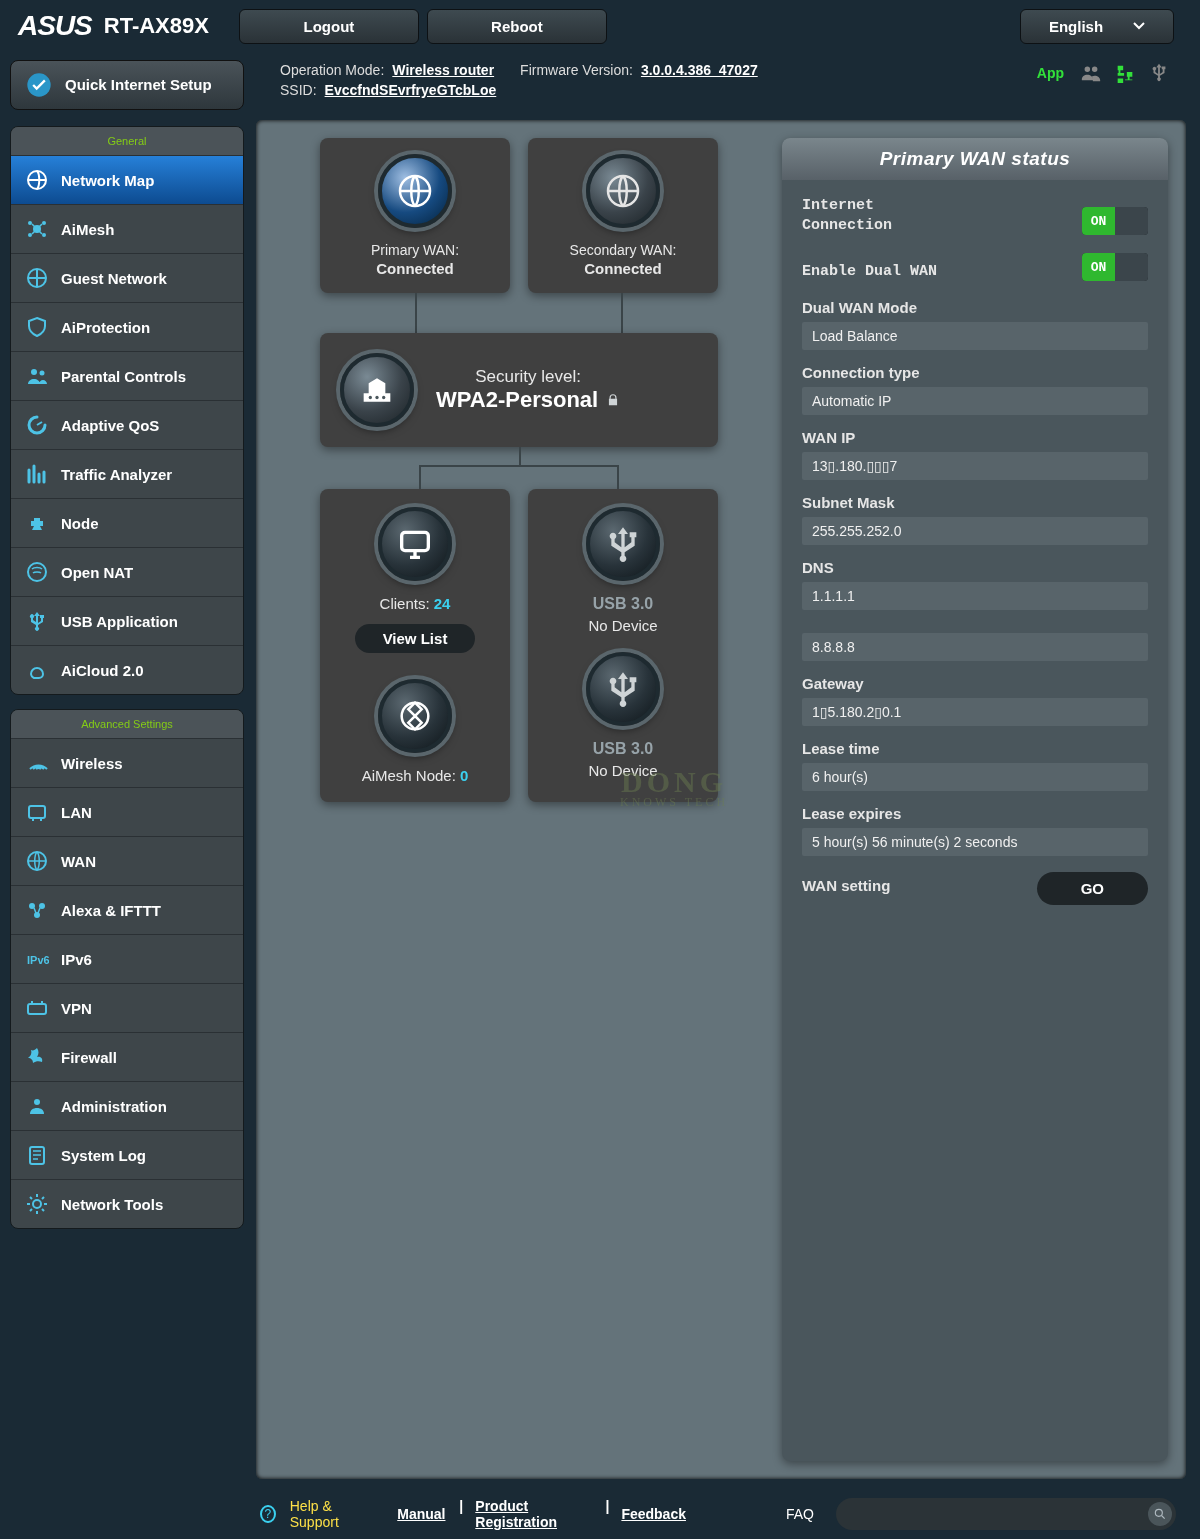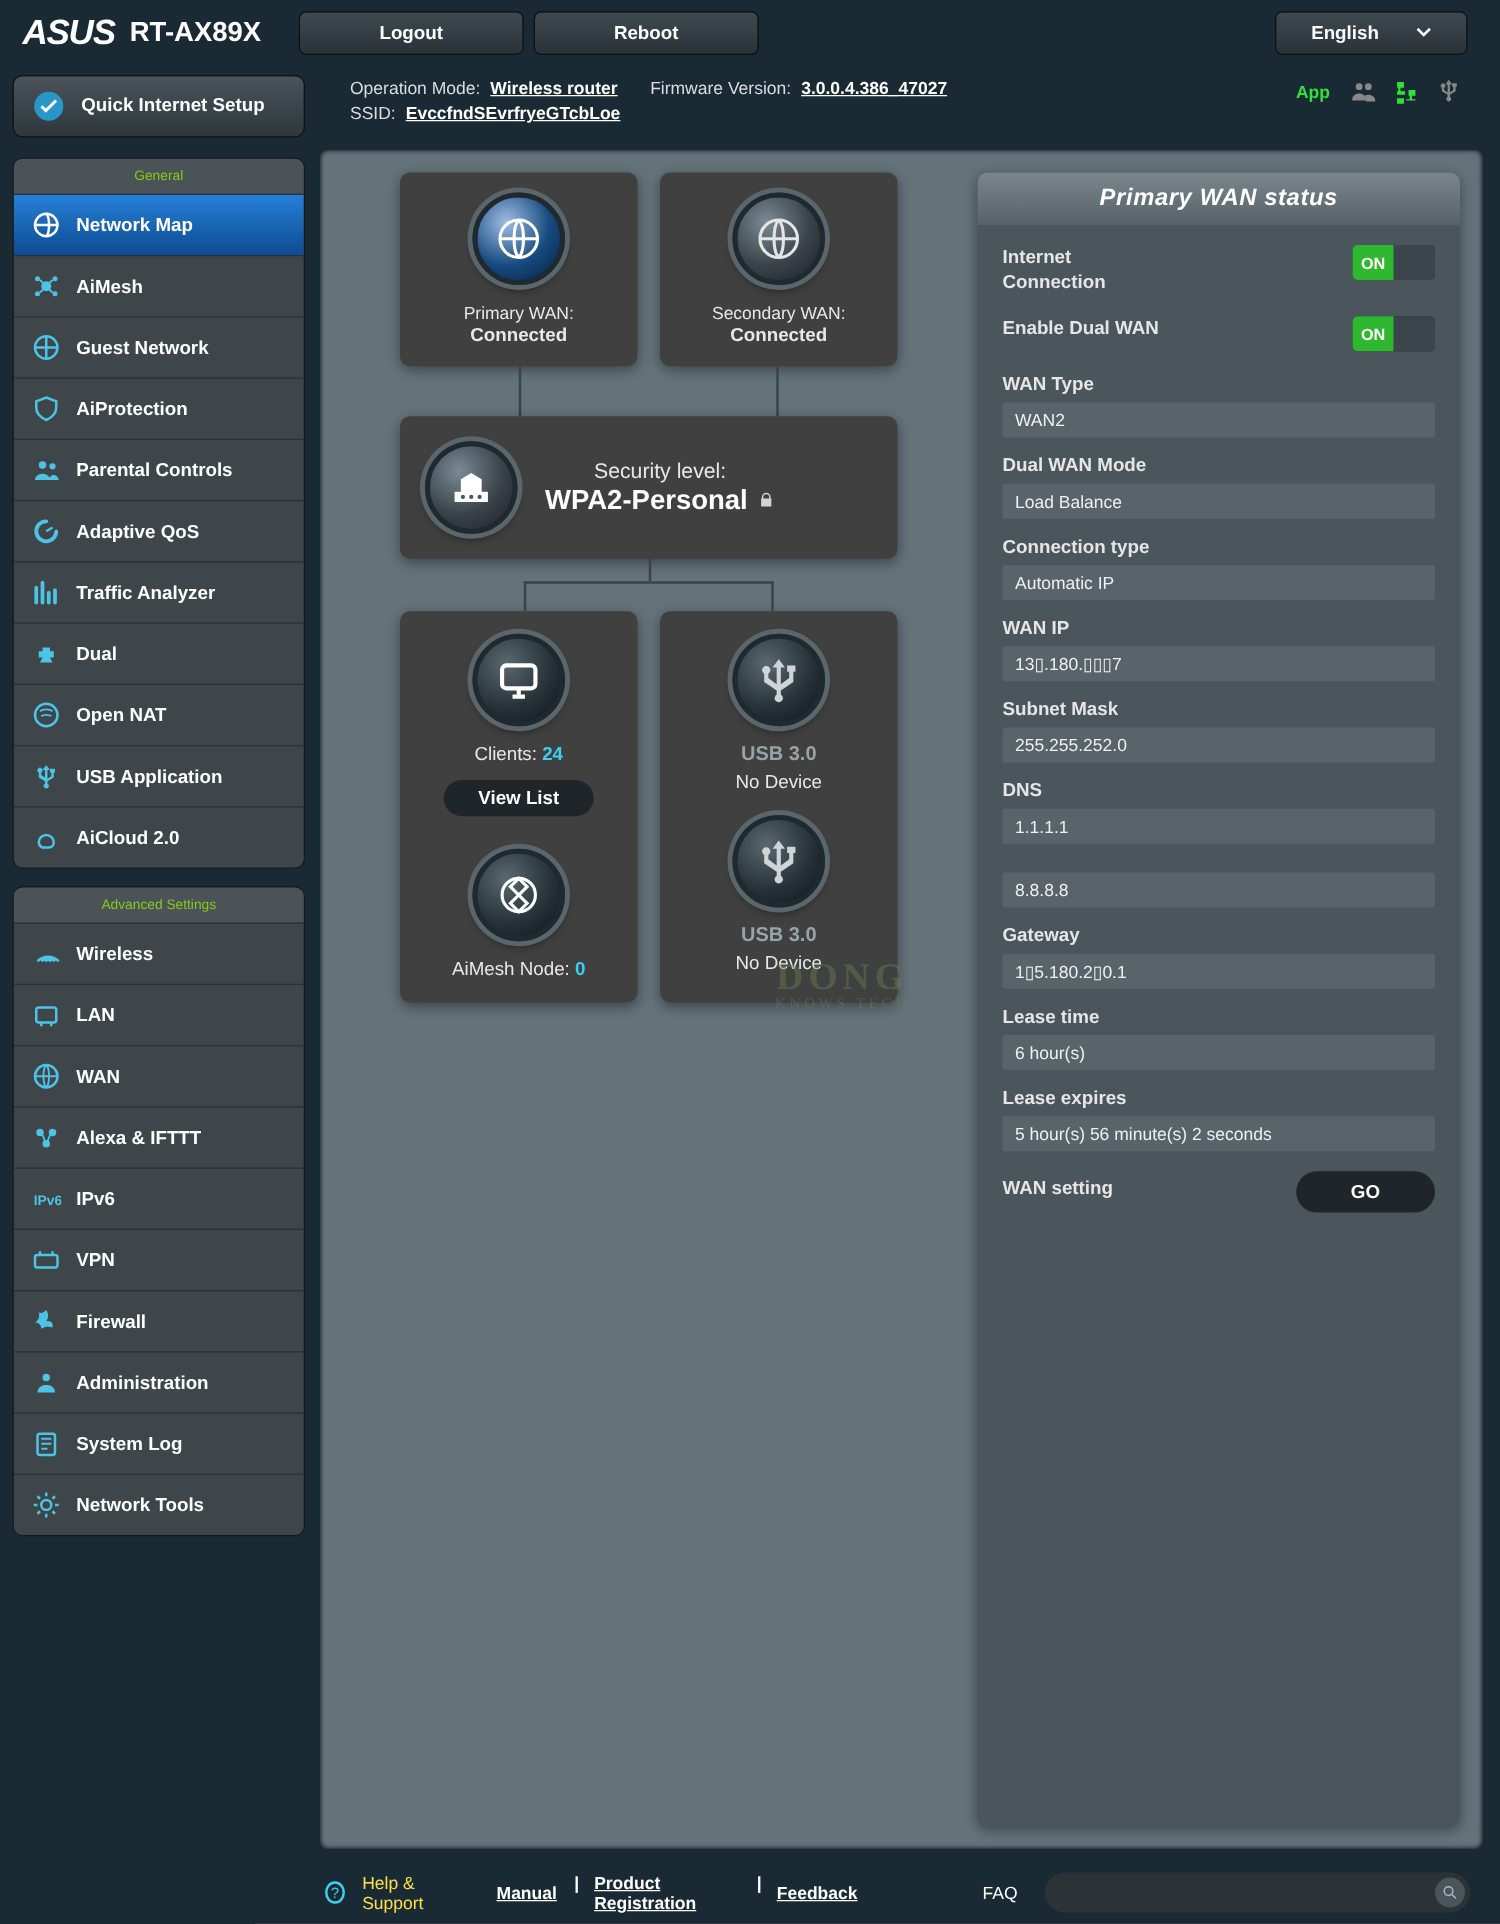--- a/index.html
+++ b/index.html
@@ -100,21 +100,21 @@
   .usb-label { color:#97a3a9; font-size:16px; margin-top:8px; font-weight:bold;}
   .usb-sub { font-size:15px; margin-top:4px;}
   .usb-card .sep { height:18px;}
   
   .wan-panel { flex:1; background:#4a565c; border-radius:8px; box-shadow:0 3px 10px rgba(0,0,0,.4); padding:0 0 16px; color:#e6e6e6;}
   .wan-panel-head {
     background: linear-gradient(#7a868c,#586168); border-radius:8px 8px 0 0;
     text-align:center; font-size:19px; font-weight:bold; color:#fff; padding:10px 0; font-style:italic; letter-spacing:.5px;
   }
   .wan-body { padding:16px 20px 6px; font-size:15px;}
-  .toggle-row { display:flex; align-items:flex-start; justify-content:space-between; margin-bottom:18px;}
+  .toggle-row { display:flex; align-items:flex-end; justify-content:space-between; margin-bottom:18px;font-family:Liberation Mono, monospace;}
   .toggle-label { font-weight:bold; width:140px; line-height:1.3;}
   .toggle {
     width:66px; height:28px; border-radius:4px; position:relative; cursor:pointer;
     background:#1f262a; display:flex; align-items:center;
   }
   .toggle .on-half { width:50%; background:#2fb82f; color:#fff; font-weight:bold; font-size:13px;
     height:100%; display:flex; align-items:center; justify-content:center; border-radius:4px 0 0 4px;}
   .toggle .knob { width:50%; height:100%; background:#3b454b; border-radius:0 4px 4px 0;}
   .field { margin-bottom:14px;}
   .field-label { font-weight:bold; margin-bottom:6px;}
@@ -245,21 +245,21 @@
         <div class="nav-item">
           <svg class="nav-icon" viewBox="0 0 24 24">
             <path d="M4 20V8m5 12V4m5 16v-8m5 8V10" stroke="currentColor" stroke-width="3" stroke-linecap="round"></path>
           </svg>
           <span>Traffic Analyzer</span>
         </div>
         <div class="nav-item">
           <svg class="nav-icon" viewBox="0 0 24 24">
             <path d="M6 10h3V7h6v3h3v5h-3l2 4H7l2-4H6z" fill="currentColor"></path>
           </svg>
-          <span>Dual</span>
+          <span>Node</span>
         </div>
         <div class="nav-item">
           <svg class="nav-icon" viewBox="0 0 24 24">
             <circle cx="12" cy="12" r="9" fill="none" stroke="currentColor" stroke-width="2"></circle>
             <path d="M7 9c2-2 8-2 10 0M8 13c1.5-1.5 6.5-1.5 8 0" stroke="currentColor" stroke-width="1.5" fill="none"></path>
           </svg>
           <span>Open NAT</span>
         </div>
         <div class="nav-item">
           <svg class="nav-icon" viewBox="0 0 24 24">
@@ -457,24 +457,20 @@
       <div class="on-half">ON</div>
             <div class="knob"></div>
     </div>
         </div>
         <div class="toggle-row">
           <div class="toggle-label">Enable Dual WAN</div>
     <div class="toggle">
       <div class="on-half">ON</div>
             <div class="knob"></div>
     </div>
-        </div>
-        <div class="field">
-          <div class="field-label">WAN Type</div>
-          <div class="field-val">WAN2</div>
         </div>
         <div class="field">
           <div class="field-label">Dual WAN Mode</div>
           <div class="field-val">Load Balance</div>
         </div>
         <div class="field">
           <div class="field-label">Connection type</div>
           <div class="field-val">Automatic IP</div>
         </div>
         <div class="field">

